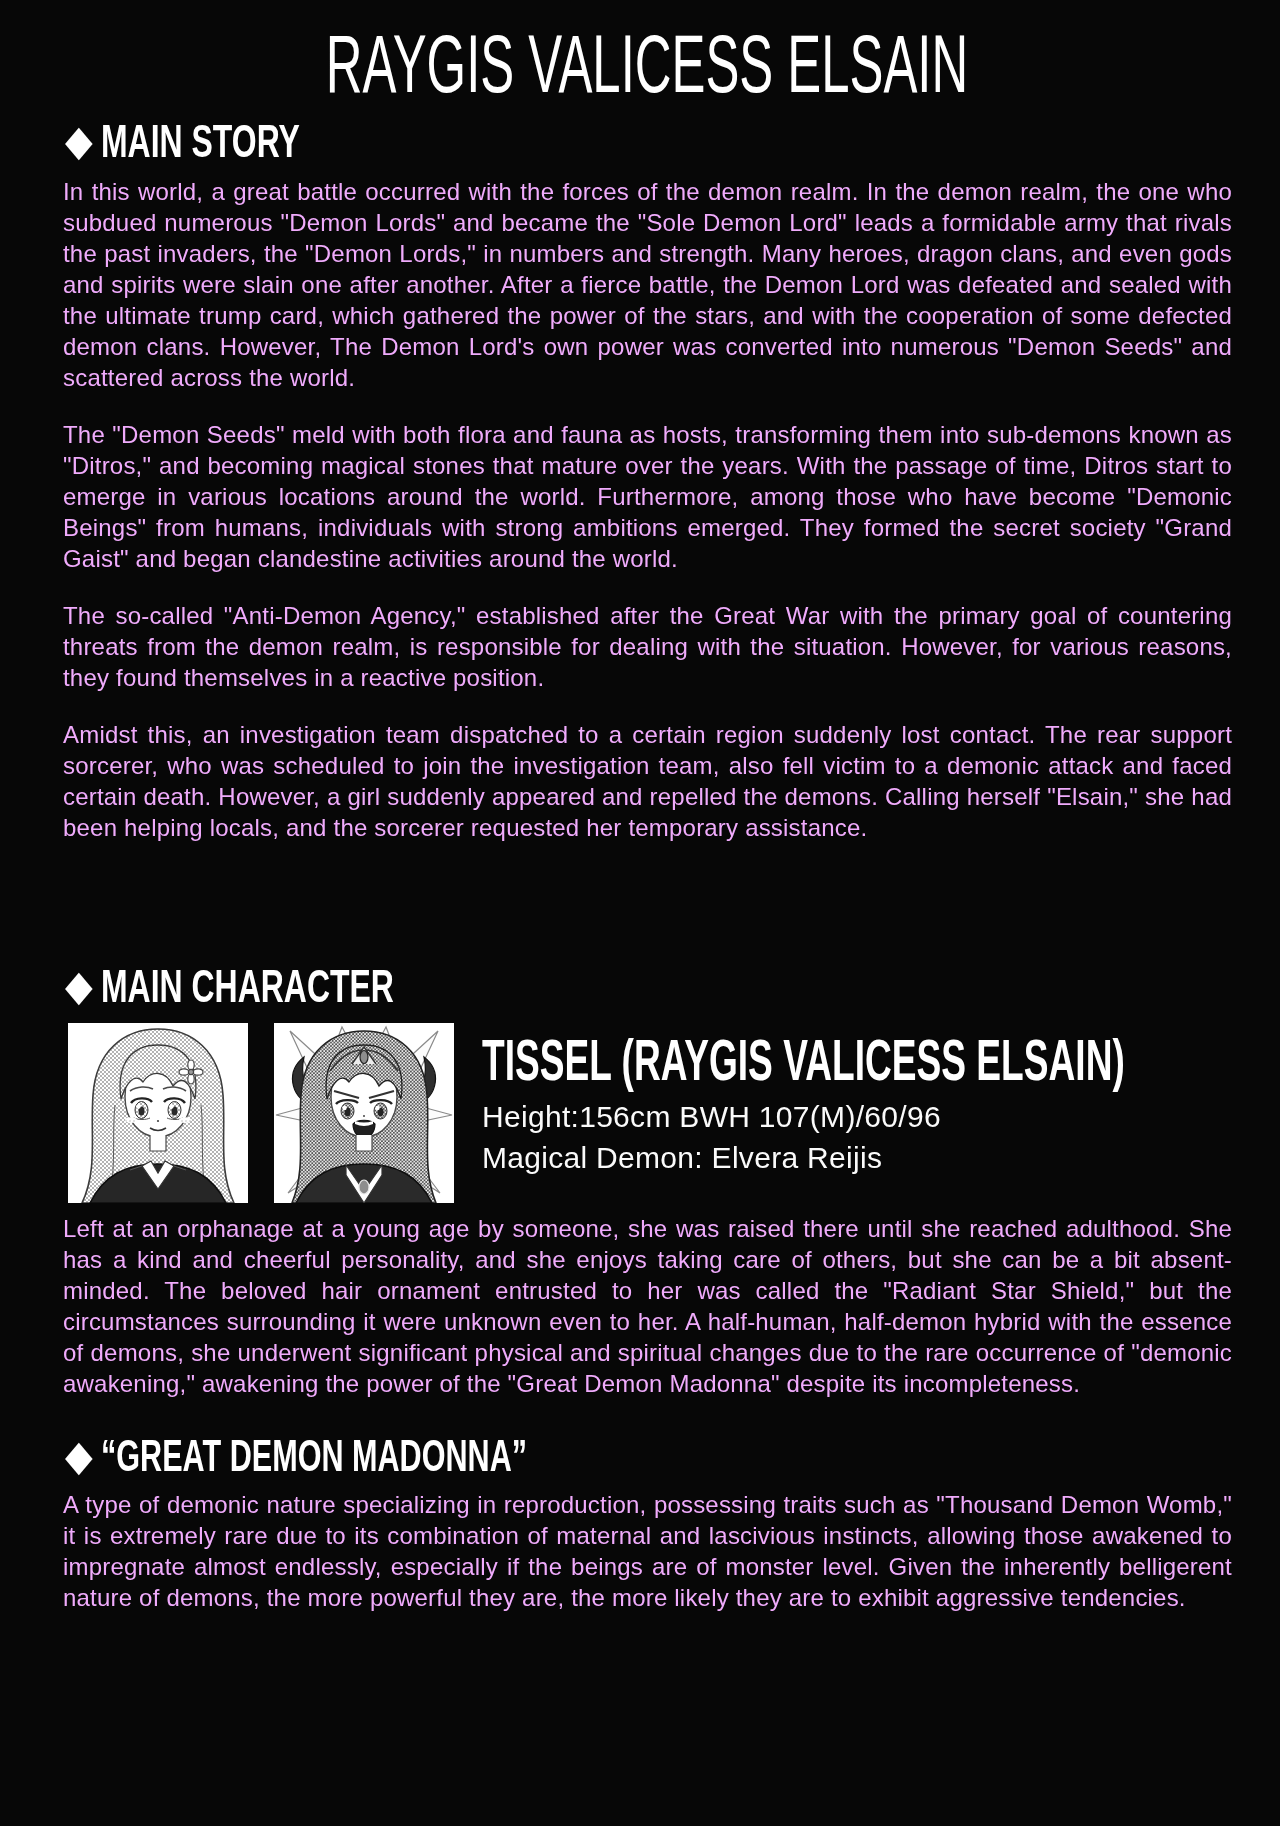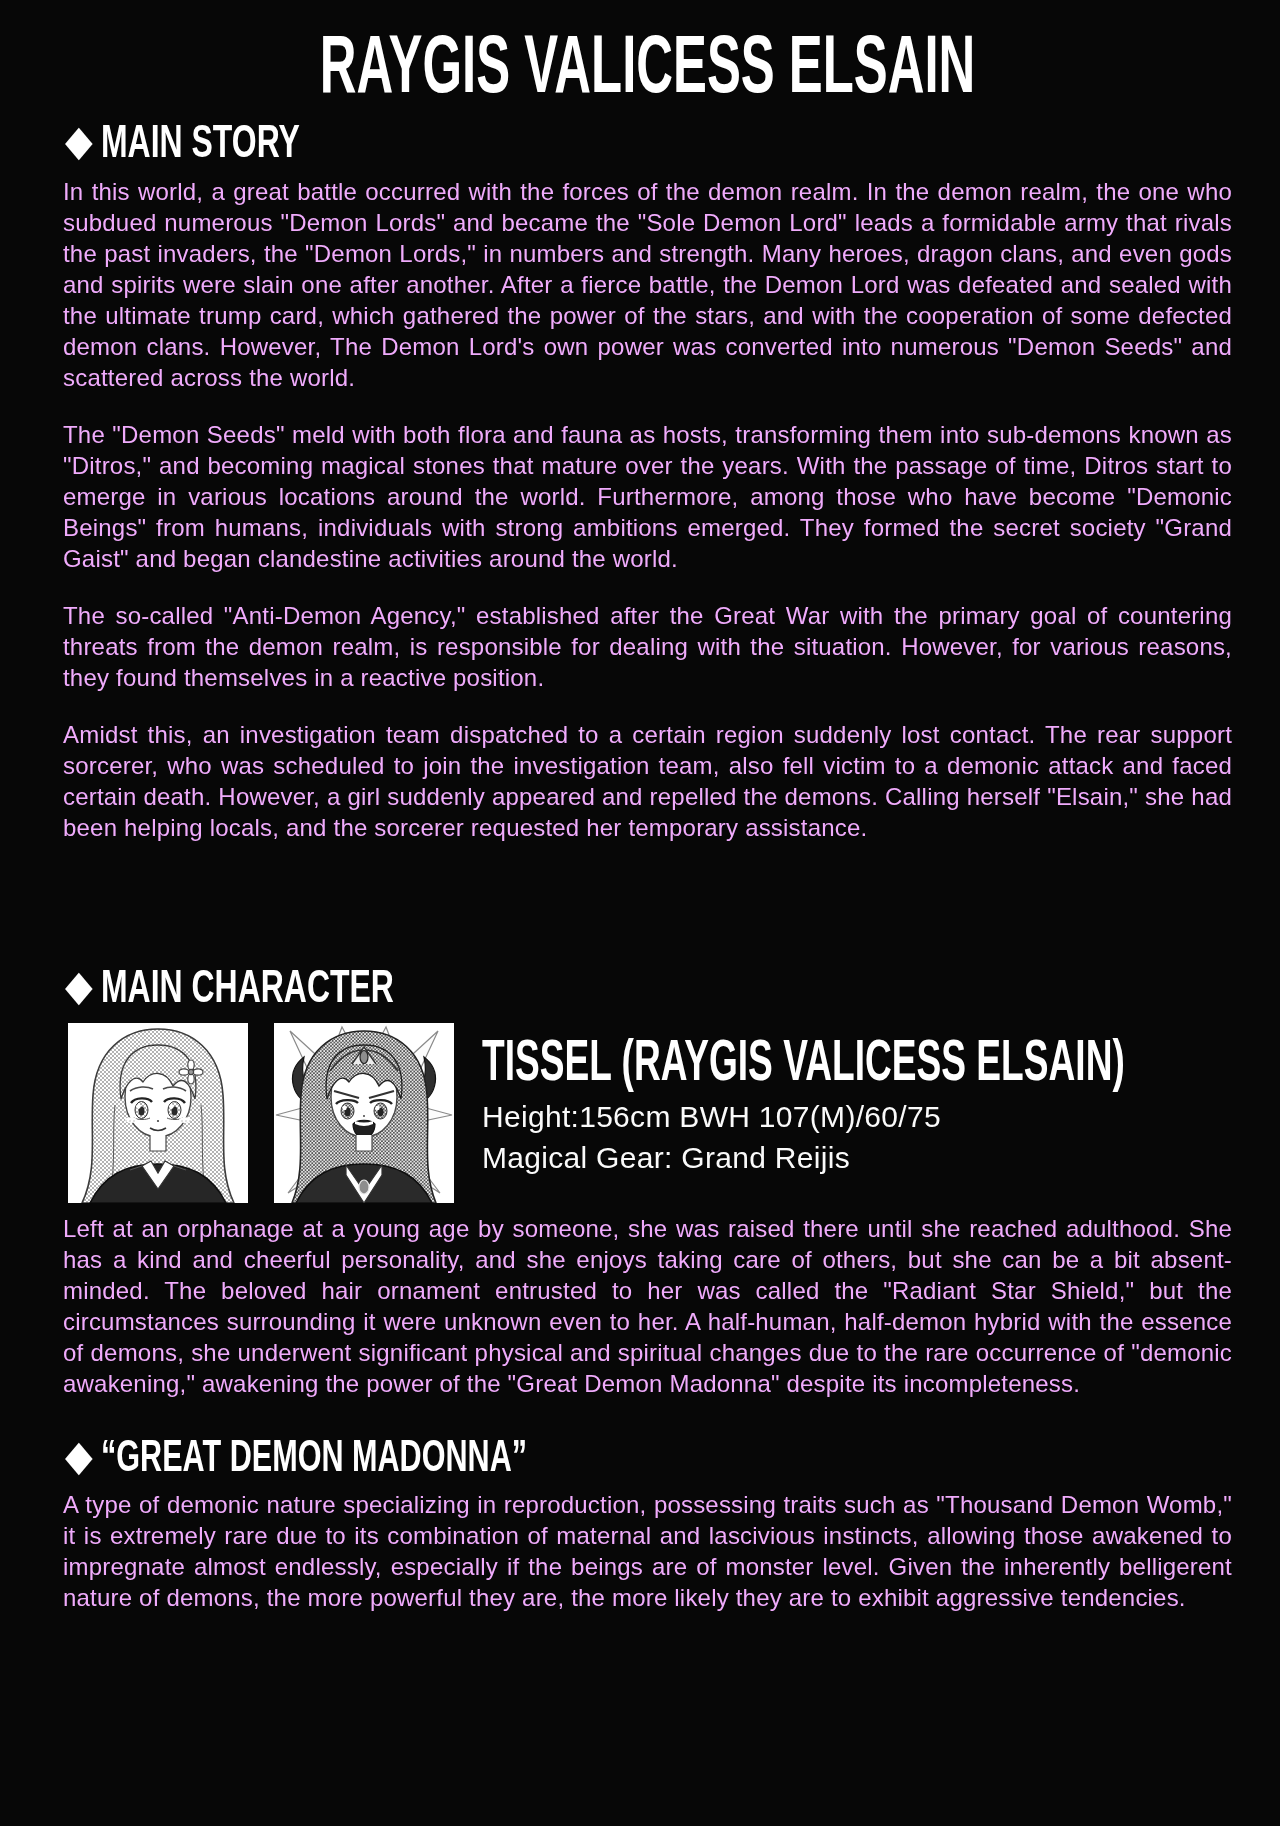--- a/index.html
+++ b/index.html
@@ -13,21 +13,21 @@
     font-family:"Liberation Sans","DejaVu Sans",sans-serif;
     box-sizing:border-box;
     padding:24px 48px 30px 63px;
     overflow:hidden;
   }
   .doc-title{
     margin:0 0 10px 0;
     text-align:center;
     font-size:82px;
     line-height:80px;
-    font-weight:700;
+    font-weight:400;
     color:#ffffff;
     white-space:nowrap;
   }
   .doc-title .cond{
     display:inline-block;
     transform:scaleX(0.62);
     transform-origin:50% 50%;
   }
   .sec-head{
     display:flex;
@@ -210,22 +210,22 @@
           <circle cx="90" cy="93" r="1" fill="#444444"></circle>
           <path d="M82 112 L82 128 L98 128 L98 112" fill="#ffffff" stroke="#4a4a4a" stroke-width="1.2"></path>
           <path d="M22 180 C36 152 58 141 90 141 C122 141 144 152 158 180 Z" fill="#2a2a2a" stroke="#0f0f0f" stroke-width="1.5"></path>
           <path d="M72 142 L90 168 L108 142 L108 152 L90 180 L72 152 Z" fill="#ffffff" stroke="#333333" stroke-width="1.2"></path>
           <ellipse cx="90" cy="164" rx="5" ry="7" fill="#8d8d8d" stroke="#e8e8e8" stroke-width="1.2"></ellipse>
         </svg>
 
       </div>
       <div class="char-info">
         <div class="char-name"><span class="cond">TISSEL (RAYGIS VALICESS ELSAIN)</span></div>
-        <div class="char-stat first">Height:156cm BWH 107(M)/60/75</div>
-        <div class="char-stat">Magical Gear: Grand Reijis</div>
+        <div class="char-stat first">Height:156cm BWH 107(M)/60/96</div>
+        <div class="char-stat">Magical Demon: Elvera Reijis</div>
       </div>
     </div>
 
     <p class="body-text">Left at an orphanage at a young age by someone, she was raised there until she reached adulthood. She has a kind and cheerful personality, and she enjoys taking care of others, but she can be a bit absent-minded. The beloved hair ornament entrusted to her was called the "Radiant Star Shield," but the circumstances surrounding it were unknown even to her. A half-human, half-demon hybrid with the essence of demons, she underwent significant physical and spiritual changes due to the rare occurrence of "demonic awakening," awakening the power of the "Great Demon Madonna" despite its incompleteness.</p>
   </section>
 
   <section>
     <div class="sec-head gdm-head">
       <span class="diamond">◆</span>
       <span class="htext">“GREAT DEMON MADONNA”</span>

